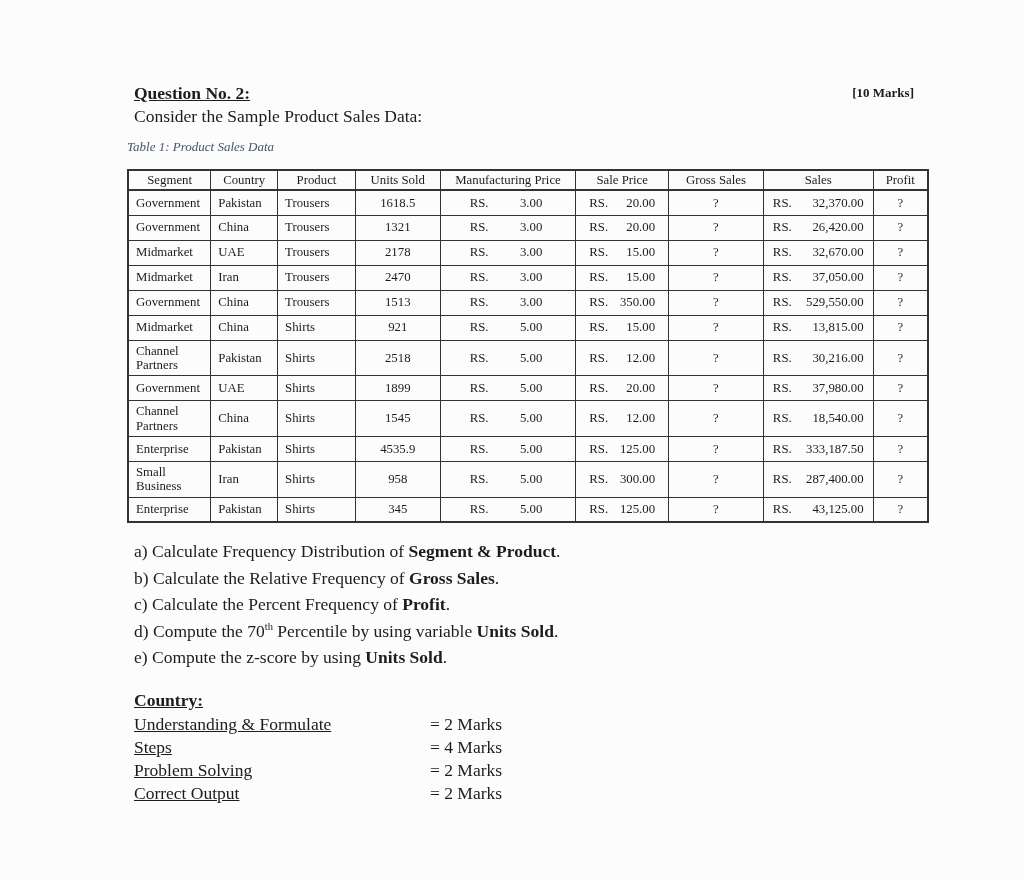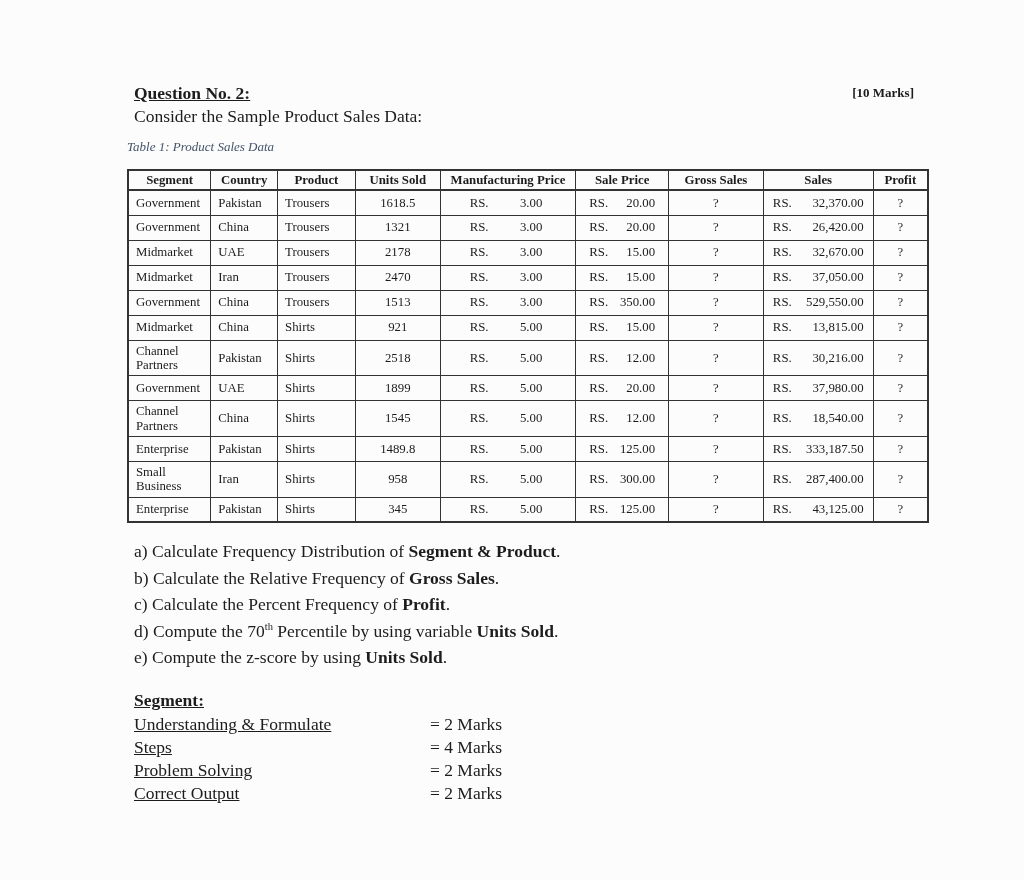--- a/index.html
+++ b/index.html
@@ -22,21 +22,21 @@
 
   .caption { text-align:left; font-style:italic; font-size:13px; line-height:16px; color:#44546A; margin-top:5px; }
 
   table.sales {
     border-collapse:collapse; table-layout:fixed;
     width:802px; margin-top:14px;
     font-size:12.8px; border:2px solid #333;
   }
   table.sales th, table.sales td { border:1px solid #333; overflow:hidden; }
   table.sales thead th {
-    font-weight:bold; text-align:center; height:18px;
+    font-weight:normal; text-align:center; height:18px;
     border-bottom-width:2px; padding:2px 2px; line-height:1.1;
   }
   table.sales td { height:25px; vertical-align:middle; line-height:1.12; }
   td.left { text-align:left; padding:3px 4px 3px 7px; }
   td.center { text-align:center; padding:3px 20px; }
   td.price-cell { padding:2px 0; }
   .price { display:flex; justify-content:space-between; padding:0 12px; }
   table.sales td:nth-child(5) .price { padding:0 33px 0 29px; }
   table.sales td:nth-child(6) .price { padding:0 13px; }
   table.sales td:nth-child(8) .price { padding:0 9px; }
@@ -330,21 +330,21 @@
                 <span>RS.</span>
                 <span>18,540.00</span>
               </div>
             </td>
             <td class="center">?</td>
           </tr>
           <tr>
             <td class="left">Enterprise</td>
             <td class="left">Pakistan</td>
             <td class="left">Shirts</td>
-            <td class="center">1489.8</td>
+            <td class="center">4535.9</td>
             <td class="price-cell">
               <div class="price">
                 <span>RS.</span>
                 <span>5.00</span>
               </div>
             </td>
             <td class="price-cell">
               <div class="price">
                 <span>RS.</span>
                 <span>125.00</span>
@@ -416,21 +416,21 @@
 
     <div class="questions">
         <p class="q-line"><span>a) Calculate Frequency Distribution of </span><span class="b">Segment &amp; Product</span><span>.</span></p>
         <p class="q-line"><span>b) Calculate the Relative Frequency of </span><span class="b">Gross Sales</span><span>.</span></p>
         <p class="q-line"><span>c) Calculate the Percent Frequency of </span><span class="b">Profit</span><span>.</span></p>
         <p class="q-line"><span>d) Compute the 70</span><sup>th</sup><span> Percentile by using variable </span><span class="b">Units Sold</span><span>.</span></p>
         <p class="q-line"><span>e) Compute the z-score by using </span><span class="b">Units Sold</span><span>.</span></p>
       </div>
 
     <div class="rubrics">
-      <p class="rubrics-heading">Segment:</p>
+      <p class="rubrics-heading">Country:</p>
       <div>
           <div class="rubric-row">
             <span class="rubric-label">Understanding &amp; Formulate</span>
             <span class="rubric-marks">= 2 Marks</span>
           </div>
           <div class="rubric-row">
             <span class="rubric-label">Steps</span>
             <span class="rubric-marks">= 4 Marks</span>
           </div>
           <div class="rubric-row">

